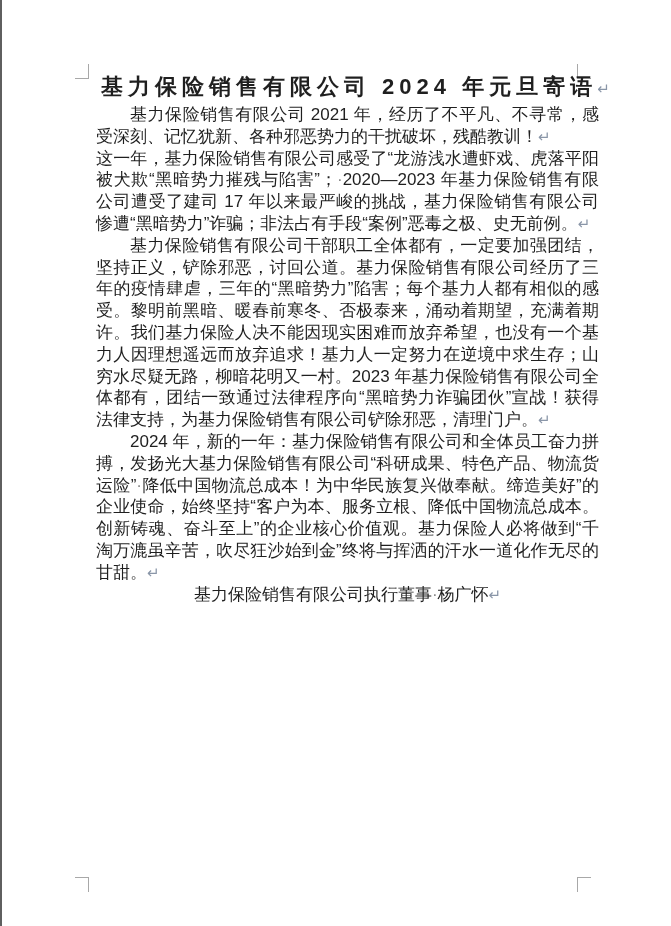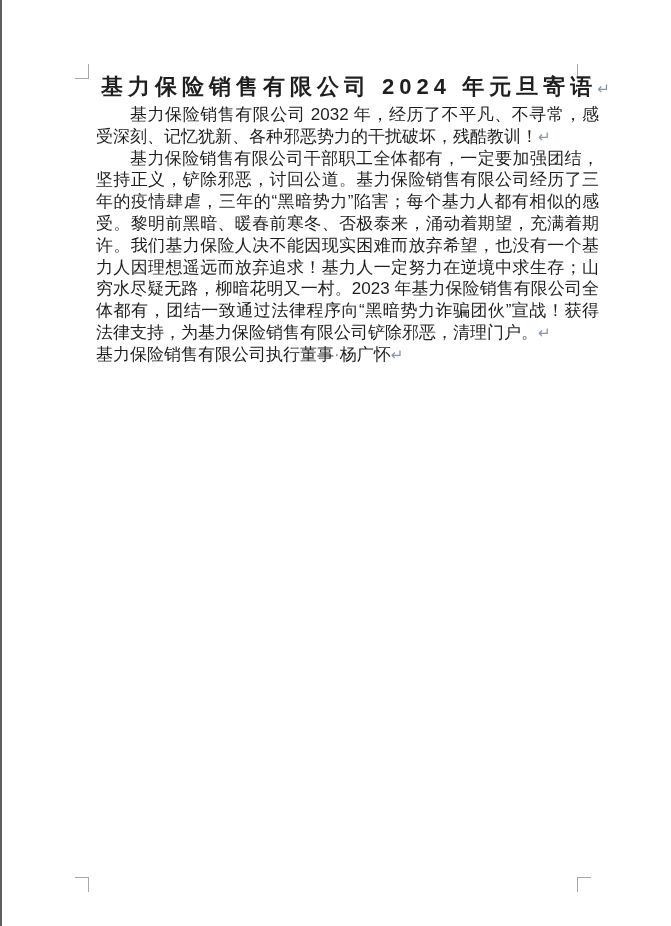--- a/index.html
+++ b/index.html
@@ -12,36 +12,38 @@
   .crop{position:absolute;width:13px;height:14px;}
   .crop.tl{left:75px;top:64px;border-right:1px solid var(--crop);border-bottom:1px solid var(--crop);}
   .crop.tr{left:577px;top:64px;border-left:1px solid var(--crop);border-bottom:1px solid var(--crop);}
   .crop.bl{left:75px;top:877px;border-right:1px solid var(--crop);border-top:1px solid var(--crop);}
   .crop.br{left:577px;top:877px;border-left:1px solid var(--crop);border-top:1px solid var(--crop);}
   .textarea{position:absolute;left:88px;top:71px;width:503px;color:var(--text);margin-left:8px;}
   .title{font-size:22px;font-weight:700;letter-spacing:5px;line-height:31px;white-space:nowrap;padding-left:5px;}
   .title .pmark{letter-spacing:0;}
   .para{margin:0;font-size:17px;line-height:21.8px;text-align:justify;text-justify:inter-character;}
   .para.indent{text-indent:2em;}
-  .para.center{text-align:left;}
+  .para.center{text-align:center;}
   .b{font-weight:700;}
   .dim{color:var(--dim);}
   .pmark{color:var(--mark);font-size:15px;font-weight:400;}
 </style>
 </head>
 <body>
 
 <div class="page">
   <div class="edge"></div>
   <div class="crop tl"></div>
   <div class="crop tr"></div>
   <div class="crop bl"></div>
   <div class="crop br"></div>
 
   <div class="textarea">
     <div class="title"><span>基力保险销售有限公司 2024 年元旦寄语</span><span class="pmark">↵</span></div>
     <div id="paragraphs">
-        <p class="para indent"><span>基力保险销售有限公司 2032 年，经历了不平凡、不寻常，感受深刻、记忆犹新、各种邪恶势力的干扰破坏，残酷教训！</span><span class="pmark">↵</span></p>
+        <p class="para indent"><span>基力保险销售有限公司 2021 年，经历了不平凡、不寻常，感受深刻、记忆犹新、各种邪恶势力的干扰破坏，残酷教训！</span><span class="pmark">↵</span></p>
+        <p class="para"><span>这一年，基力保险销售有限公司感受了“龙游浅水遭虾戏、虎落平阳被犬欺“黑暗势力摧残与陷害”；</span><span class="dim">·</span><span>2020—2023 年基力保险销售有限公司遭受了建司 17 年以来最严峻的挑战，基力保险销售有限公司惨遭“黑暗势力”诈骗；非法占有手段“案例”恶毒之极、史无前例。</span><span class="pmark">↵</span></p>
         <p class="para indent"><span>基力保险销售有限公司干部职工全体都有，一定要加强团结，坚持正义，铲除邪恶，讨回公道。基力保险销售有限公司经历了三年的疫情肆虐，三年的“黑暗势力”陷害；每个基力人都有相似的感受。黎明前黑暗、暖春前寒冬、否极泰来，涌动着期望，充满着期许。我们基力保险人决不能因现实困难而放弃希望，也没有一个基力人因理想遥远而放弃追求！基力人一定努力在逆境中求生存；山穷水尽疑无路，柳暗花明又一村。2023 年基力保险销售有限公司全体都有，团结一致通过法律程序向“黑暗势力诈骗团伙”宣战！获得法律支持，为基力保险销售有限公司铲除邪恶，清理门户。</span><span class="pmark">↵</span></p>
+        <p class="para indent"><span>2024 年，新的一年：基力保险销售有限公司和全体员工奋力拼搏，发扬光大基力保险销售有限公司“科研成果、特色产品、物流货运险”</span><span class="dim">·</span><span>降低中国物流总成本！为中华民族复兴做奉献。缔造美好”的企业使命，始终坚持“客户为本、服务立根、降低中国物流总成本。创新铸魂、奋斗至上”的企业核心价值观。基力保险人必将做到“千淘万漉虽辛苦，吹尽狂沙始到金”终将与挥洒的汗水一道化作无尽的甘甜。</span><span class="pmark">↵</span></p>
         <p class="para center"><span>基力保险销售有限公司执行董事</span><span class="dim">·</span><span>杨广怀</span><span class="pmark">↵</span></p>
       </div>
   </div>
 </div>
 
 </body></html>

